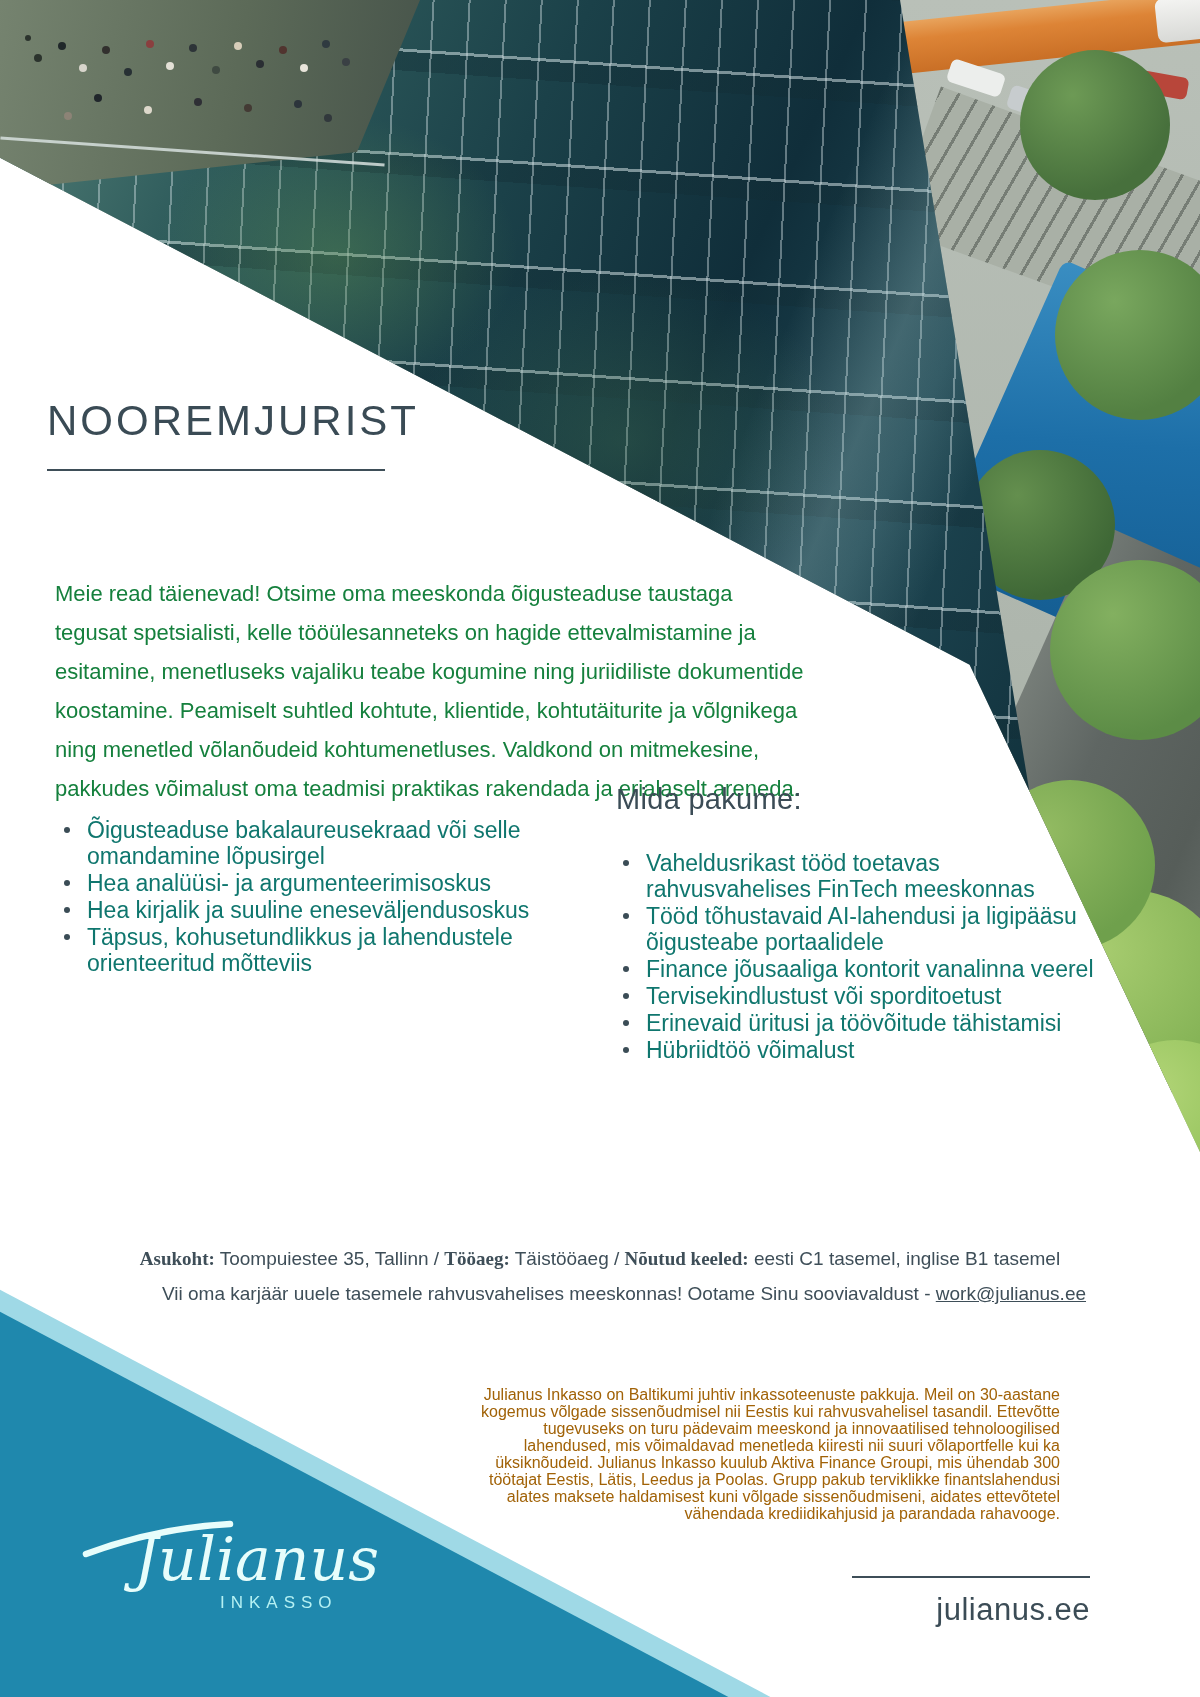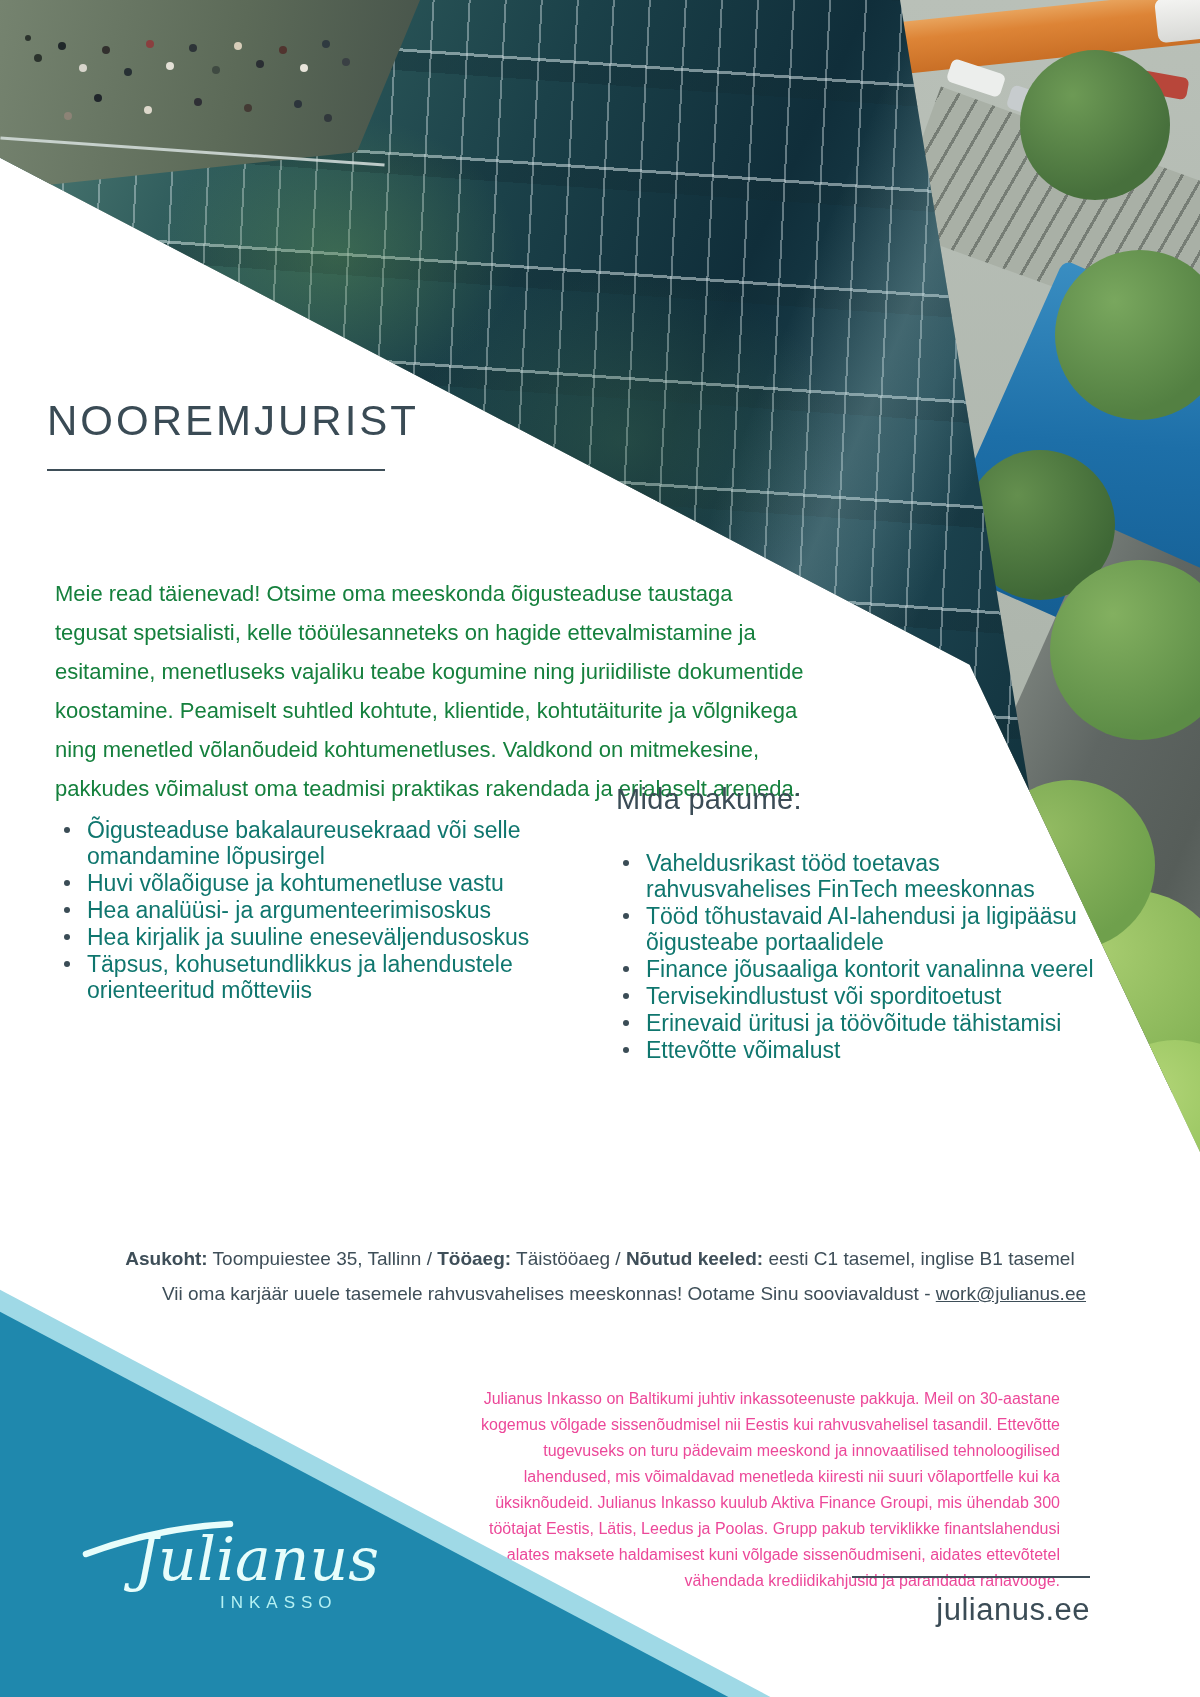--- a/index.html
+++ b/index.html
@@ -71,26 +71,26 @@
   .col-right{left:616px;width:520px;}
   .col h2{margin:0;font-size:29px;font-weight:400;color:#3b4c56;letter-spacing:.3px;}
   .col ul{list-style:none;margin:34px 0 0;padding:0;}
   .col li{position:relative;padding-left:30px;margin:0 0 1px;font-size:23px;line-height:26px;
           color:#0f766e;white-space:pre-line;}
   .col li::before{content:"";position:absolute;left:7px;top:10px;width:6px;height:6px;
           border-radius:50%;background:#3b4c56;}
 
   .details{position:absolute;left:0;top:1248px;width:1200px;text-align:center;
            font-size:19px;color:#3e4e58;}
-  .details .lbl{font-weight:bold;}
+  .details .lbl{font-weight:bold;font-family:Liberation Serif, serif;}
   .details .cta-line{margin-top:13px;padding-left:48px;}
   .details a.email{color:#3e4e58;text-decoration:underline;cursor:pointer;}
 
   .about{position:absolute;top:1370px;right:140px;width:720px;text-align:right;
-         font-size:16px;line-height:26px;color:#ec4899;white-space:pre-line;}
+         font-size:16px;line-height:17px;color:#a16207;white-space:pre-line;}
 
   
   .wedge{position:absolute;inset:0;pointer-events:none;}
   .wedge-light{background:#9fd9e6;clip-path:polygon(0 76.0%,64.2% 100%,0 100%);}
   .wedge-dark{background:#1f88ad;clip-path:polygon(0 77.3%,60.7% 100%,0 100%);}
 
   .logo{position:absolute;left:78px;top:1468px;width:310px;height:165px;}
   .site-rule{position:absolute;top:1576px;right:110px;width:238px;height:2px;background:#3e4e58;}
   .site{position:absolute;top:1592px;right:110px;font-size:31px;color:#3b4c56;letter-spacing:.5px;}
 </style>
@@ -133,39 +133,38 @@
 tegusat spetsialisti, kelle tööülesanneteks on hagide ettevalmistamine ja
 esitamine, menetluseks vajaliku teabe kogumine ning juriidiliste dokumentide
 koostamine. Peamiselt suhtled kohtute, klientide, kohtutäiturite ja võlgnikega
 ning menetled võlanõudeid kohtumenetluses. Valdkond on mitmekesine,
 pakkudes võimalust oma teadmisi praktikas rakendada ja erialaselt areneda.</p>
 
   <div class="col col-left">
     <ul>
       <li>Õigusteaduse bakalaureusekraad või selle
 omandamine lõpusirgel</li>
-      <li>Huvi võlaõiguse ja kohtumenetluse vastu</li>
       <li>Hea analüüsi- ja argumenteerimisoskus</li>
       <li>Hea kirjalik ja suuline eneseväljendusoskus</li>
       <li>Täpsus, kohusetundlikkus ja lahendustele
 orienteeritud mõtteviis</li>
     </ul>
   </div>
 
   <div class="col col-right">
     <h2>Mida pakume:</h2>
     <ul>
       <li>Vaheldusrikast tööd toetavas
 rahvusvahelises FinTech meeskonnas</li>
       <li>Tööd tõhustavaid AI-lahendusi ja ligipääsu
 õigusteabe portaalidele</li>
       <li>Finance jõusaaliga kontorit vanalinna veerel</li>
       <li>Tervisekindlustust või sporditoetust</li>
       <li>Erinevaid üritusi ja töövõitude tähistamisi</li>
-      <li>Ettevõtte võimalust</li>
+      <li>Hübriidtöö võimalust</li>
     </ul>
   </div>
 
   <div class="details">
     <div><span class="lbl">Asukoht:</span><span> Toompuiestee 35, Tallinn / </span><span class="lbl">Tööaeg:</span><span> Täistööaeg / </span><span class="lbl">Nõutud keeled:</span><span> eesti C1 tasemel, inglise B1 tasemel</span></div>
     <div class="cta-line"><span>Vii oma karjäär uuele tasemele rahvusvahelises meeskonnas! Ootame Sinu sooviavaldust - </span><a class="email">work@julianus.ee</a></div>
   </div>
 
   <p class="about">Julianus Inkasso on Baltikumi juhtiv inkassoteenuste pakkuja. Meil on 30-aastane
 kogemus võlgade sissenõudmisel nii Eestis kui rahvusvahelisel tasandil. Ettevõtte

